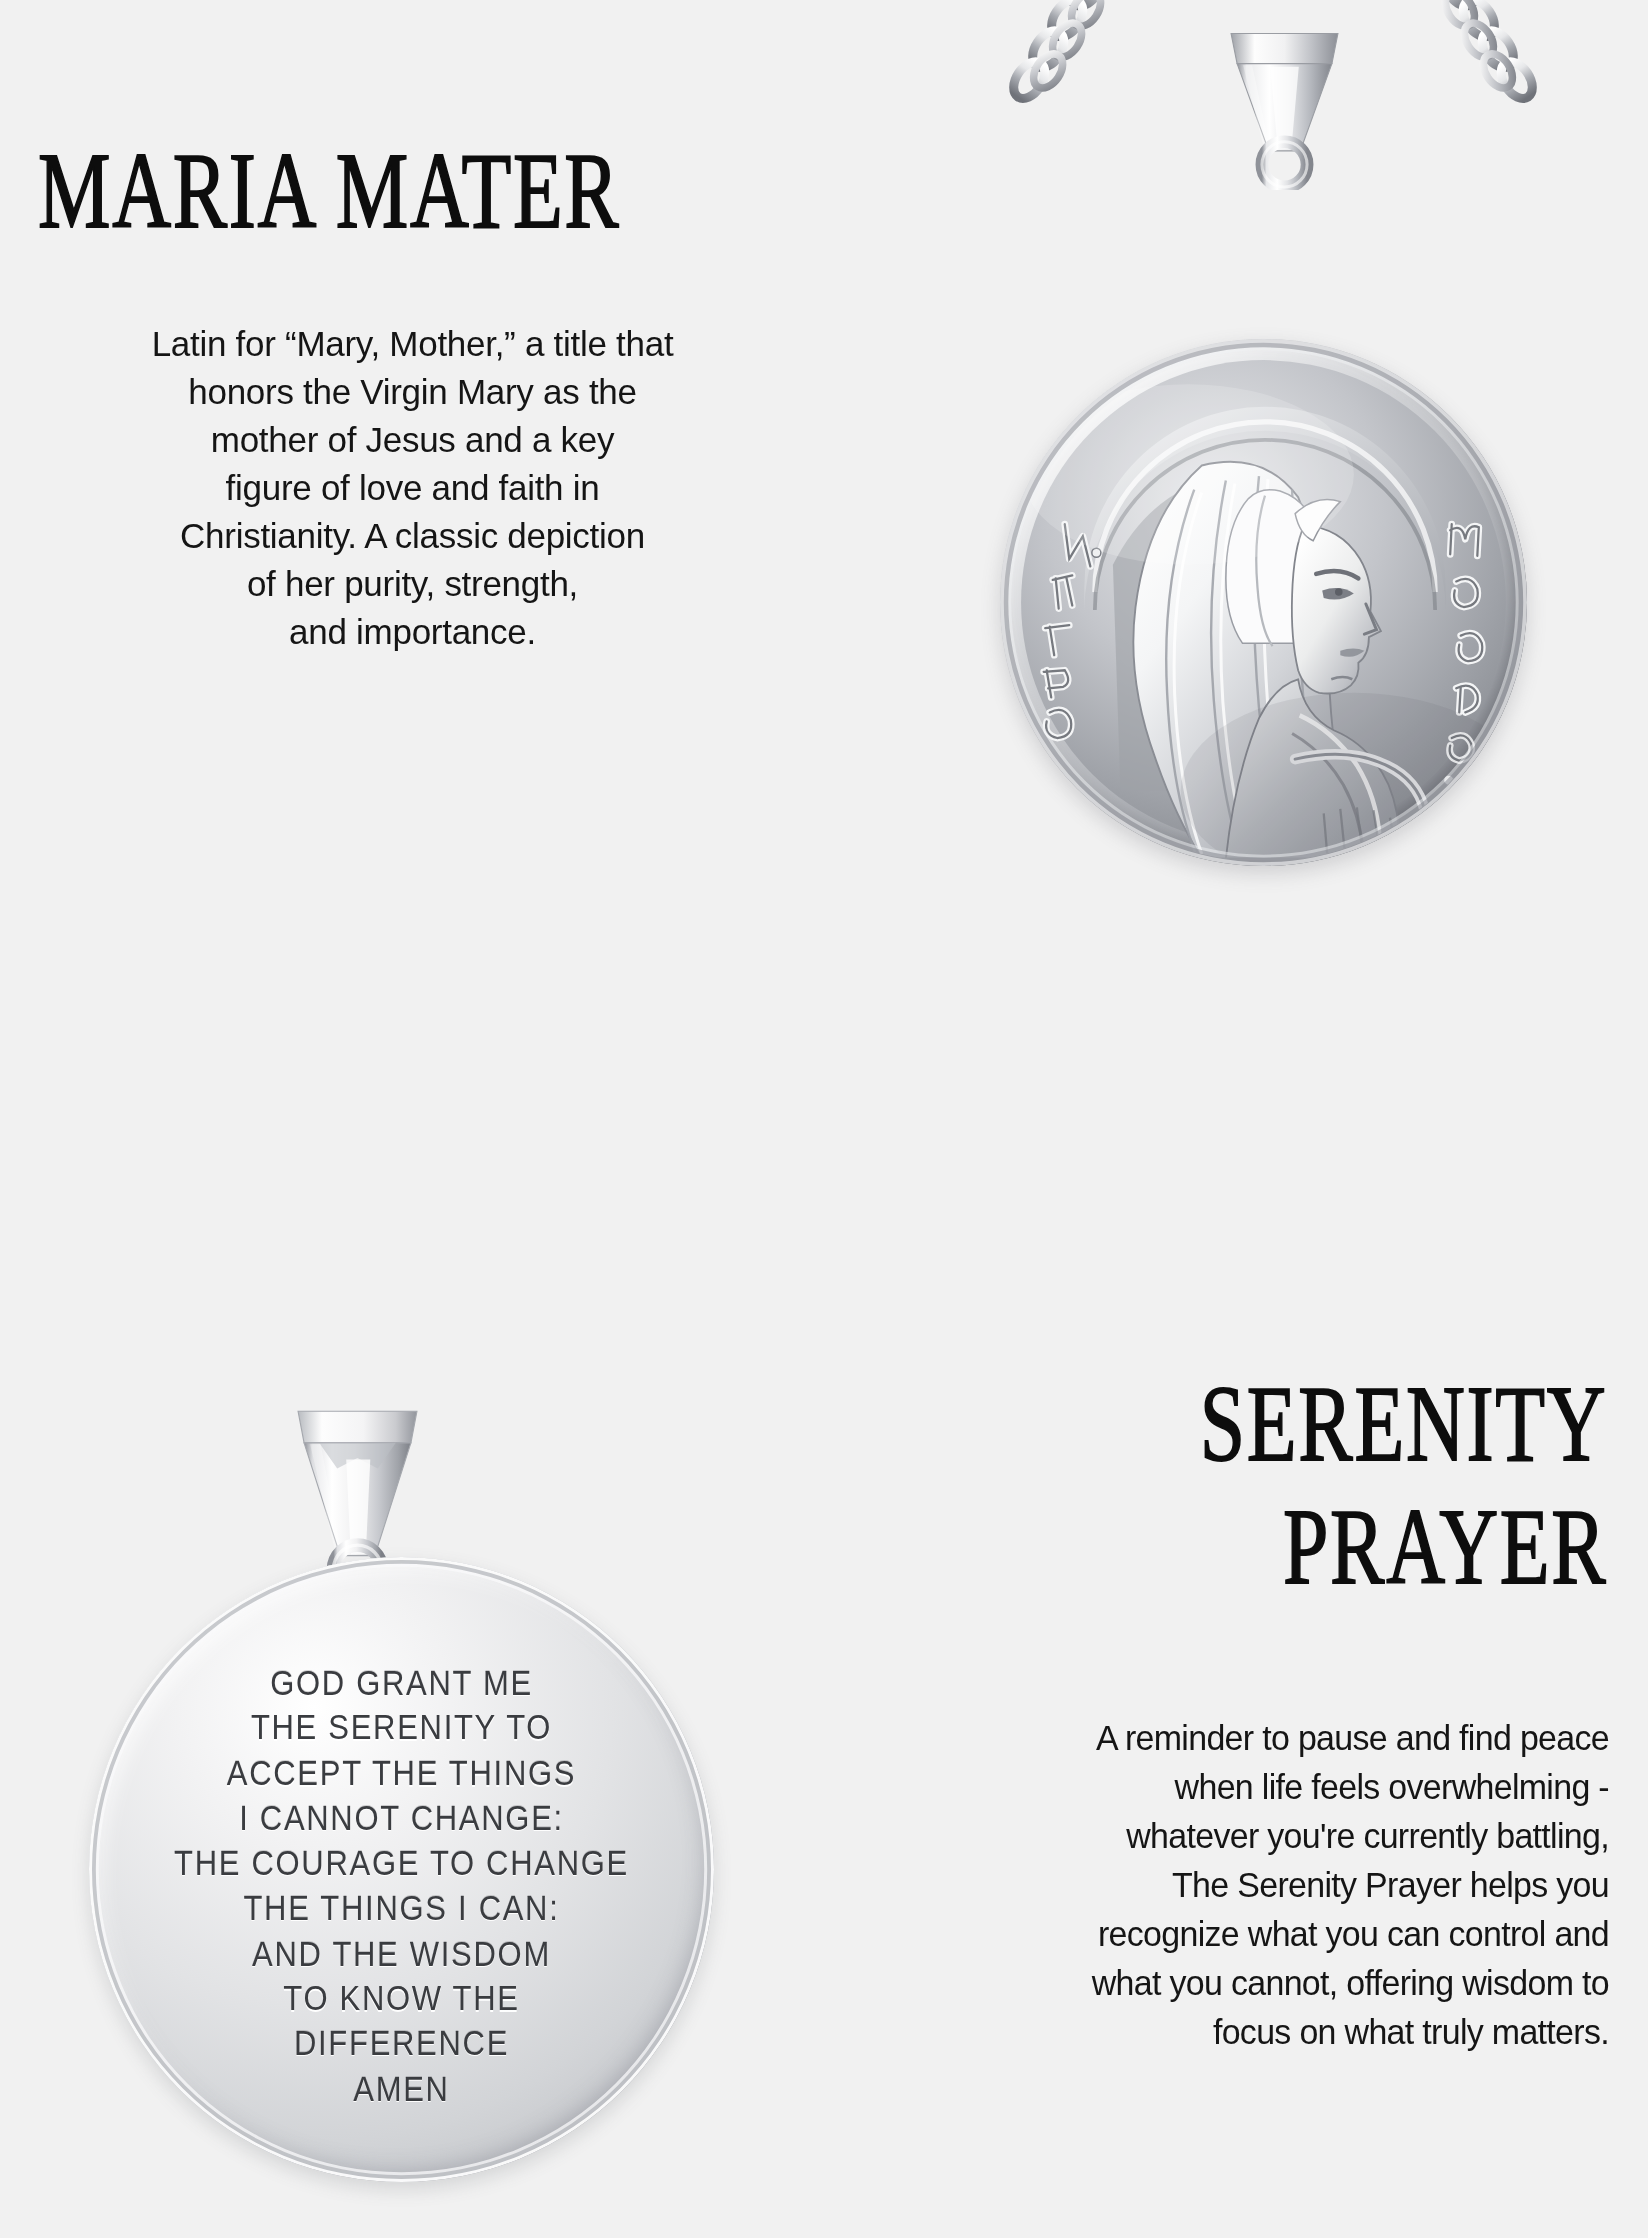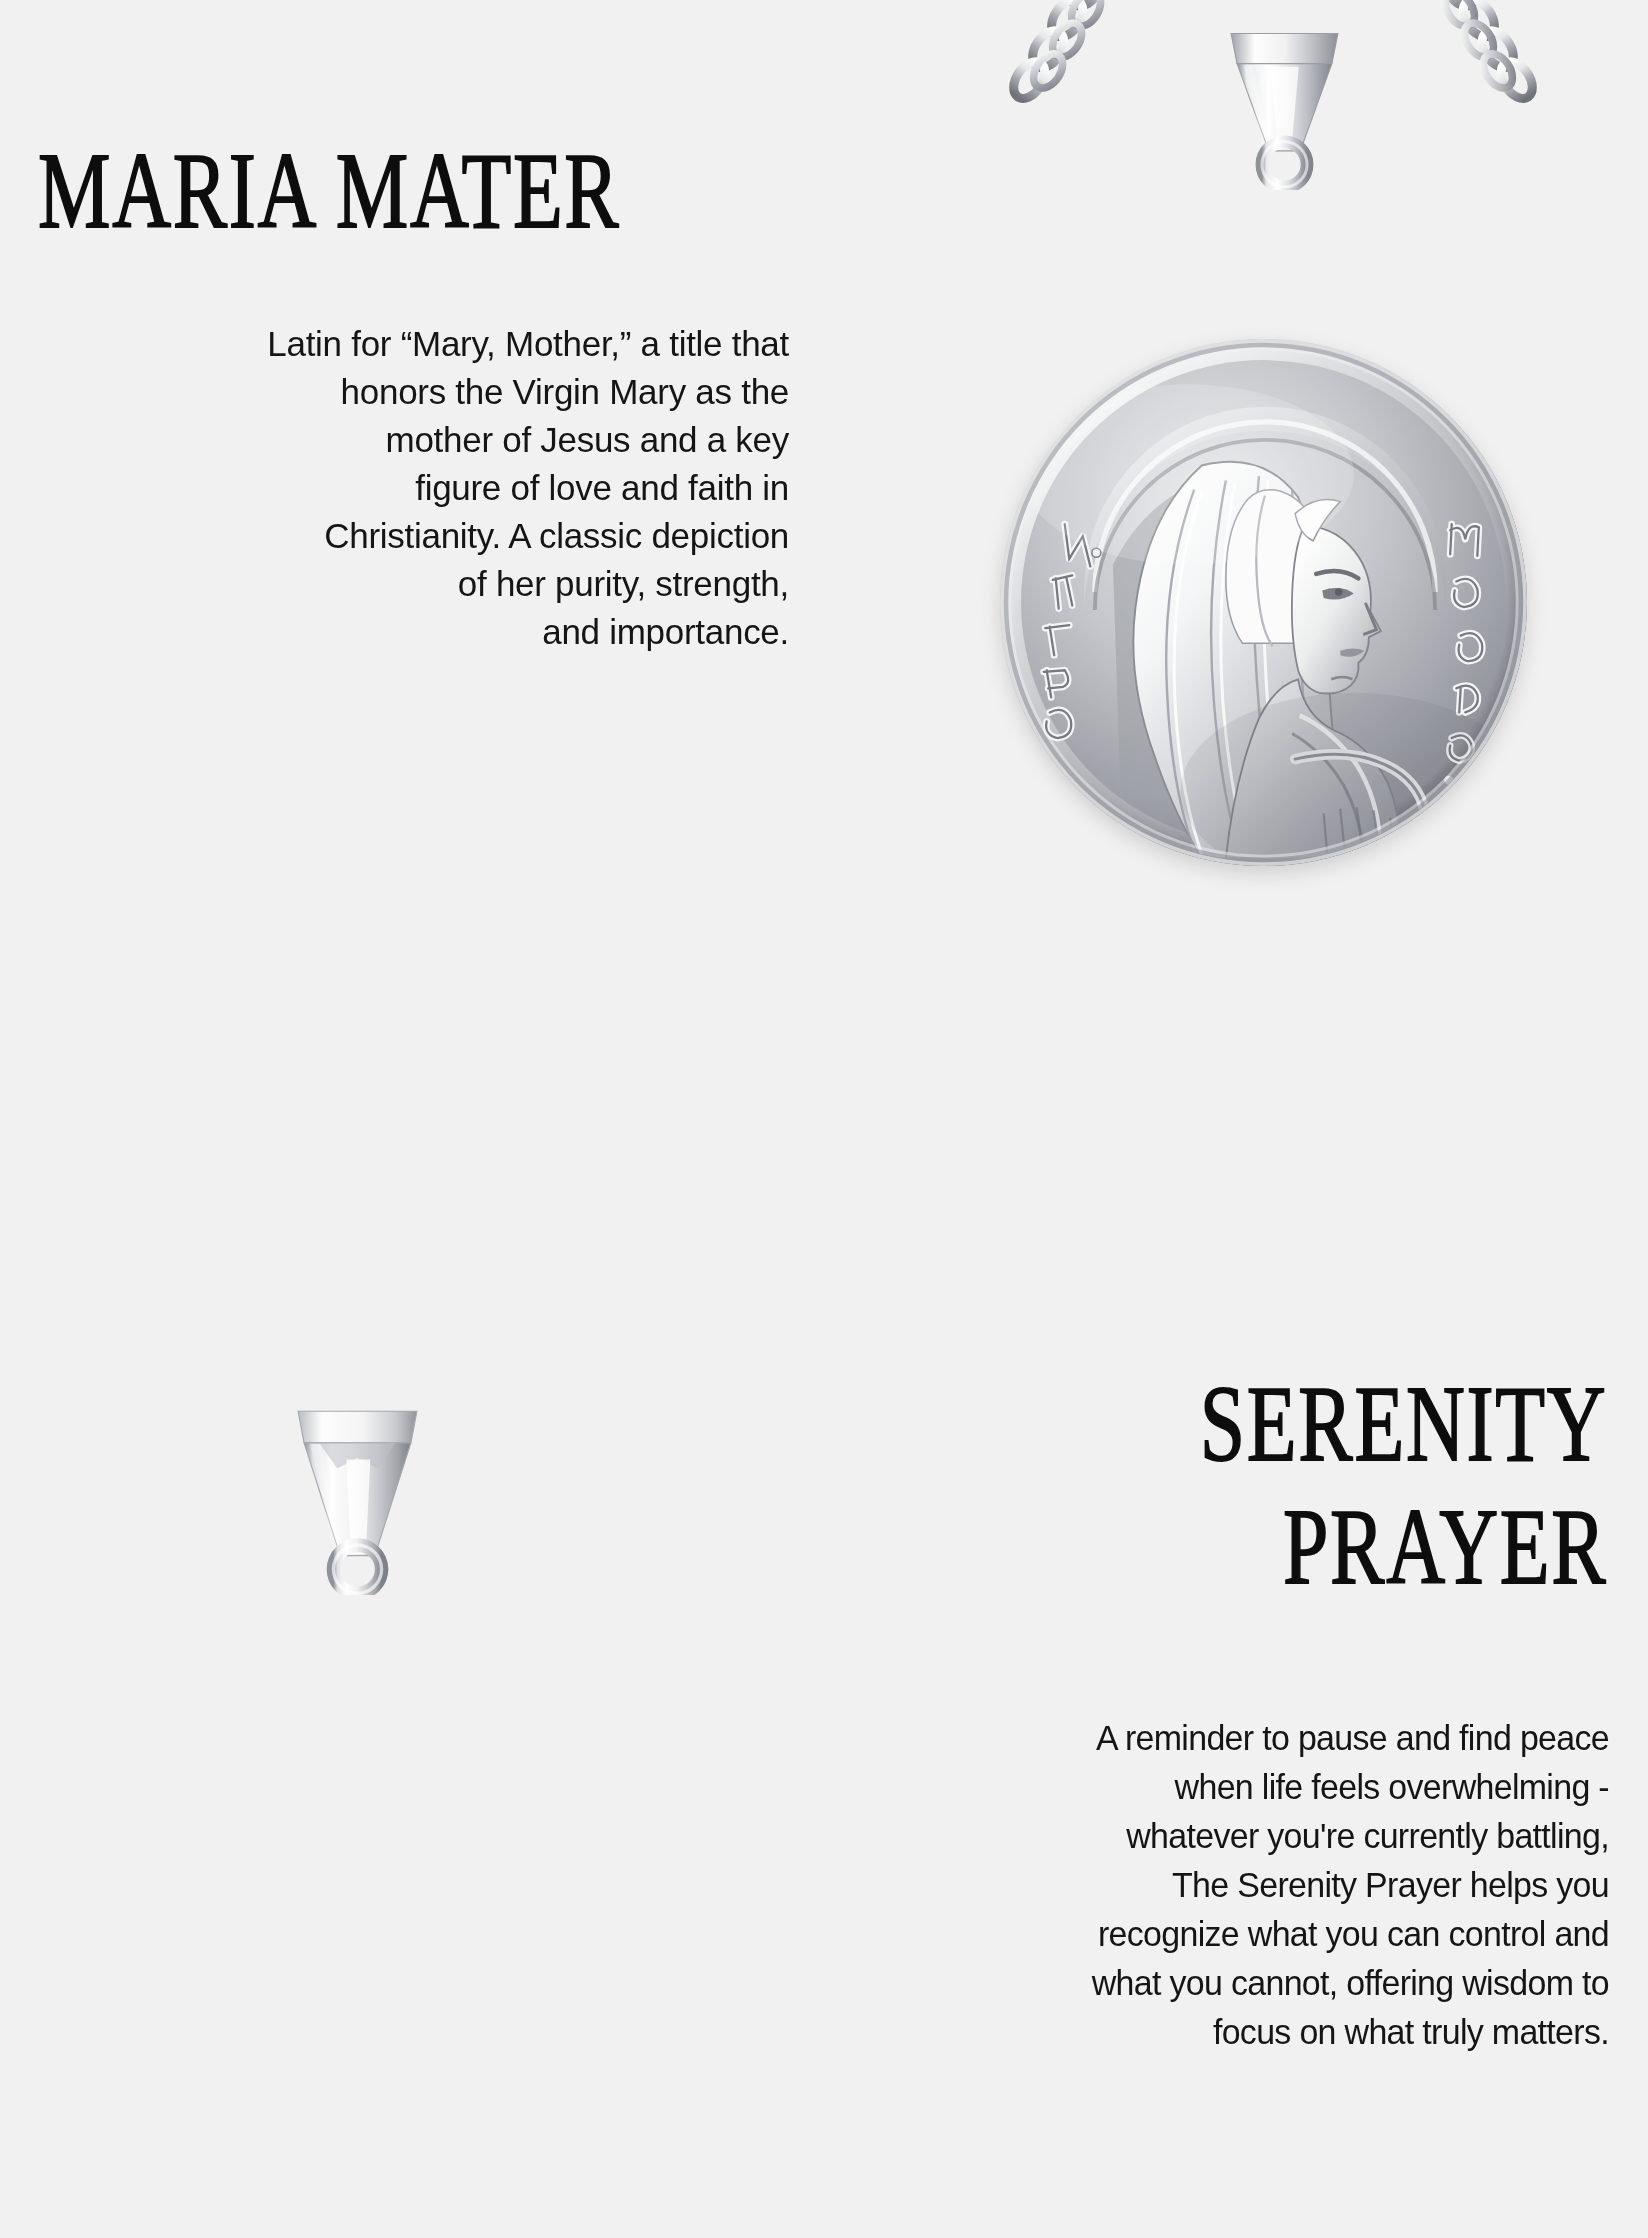--- a/index.html
+++ b/index.html
@@ -56,21 +56,21 @@
     font-weight: 400;
     color: #151515;
     white-space: pre-line;
   }
   #maria-desc {
     left: 36px;
     top: 285px;
     width: 753px;
     font-size: 35px;
     line-height: 1.37;
-    text-align: right;
+    text-align: center;
     letter-spacing: -0.008em;
   }
   #serenity-desc {
     right: 39px;
     top: 1678px;
     width: 844px;
     font-size: 35px;
     line-height: 1.40;
     text-align: right;
     letter-spacing: -0.02em;
@@ -471,14 +471,27 @@
       <path d="M64,58 L166,58 L142,92 L115,78 L88,92 Z" fill="#bcbfc4" opacity="0.55"></path>
 
       <path d="M100,80 L132,80 L126,206 L106,206 Z" fill="#ffffff" opacity="0.8"></path>
       <path d="M52,60 L66,60 L94,206 L86,206 Z" fill="#ffffff" opacity="0.32"></path>
 
       <circle cx="115" cy="226" r="32" fill="none" stroke="url(#bailG3)" stroke-width="18"></circle>
       <circle cx="115" cy="226" r="32" fill="none" stroke="#ffffff" stroke-width="4.5" opacity="0.65"></circle>
     </svg>
   </div>
 
+  <div class="medal" id="serenity-medal">
+    <div class="rim"></div>
+    <div id="prayer-text">GOD GRANT ME
+THE SERENITY TO
+ACCEPT  THE  THINGS
+I CANNOT CHANGE:
+THE COURAGE TO CHANGE
+THE THINGS  I CAN:
+AND THE  WISDOM
+TO KNOW  THE
+DIFFERENCE
+AMEN</div>
+  </div>
 </div>
 
 
 </body></html>

